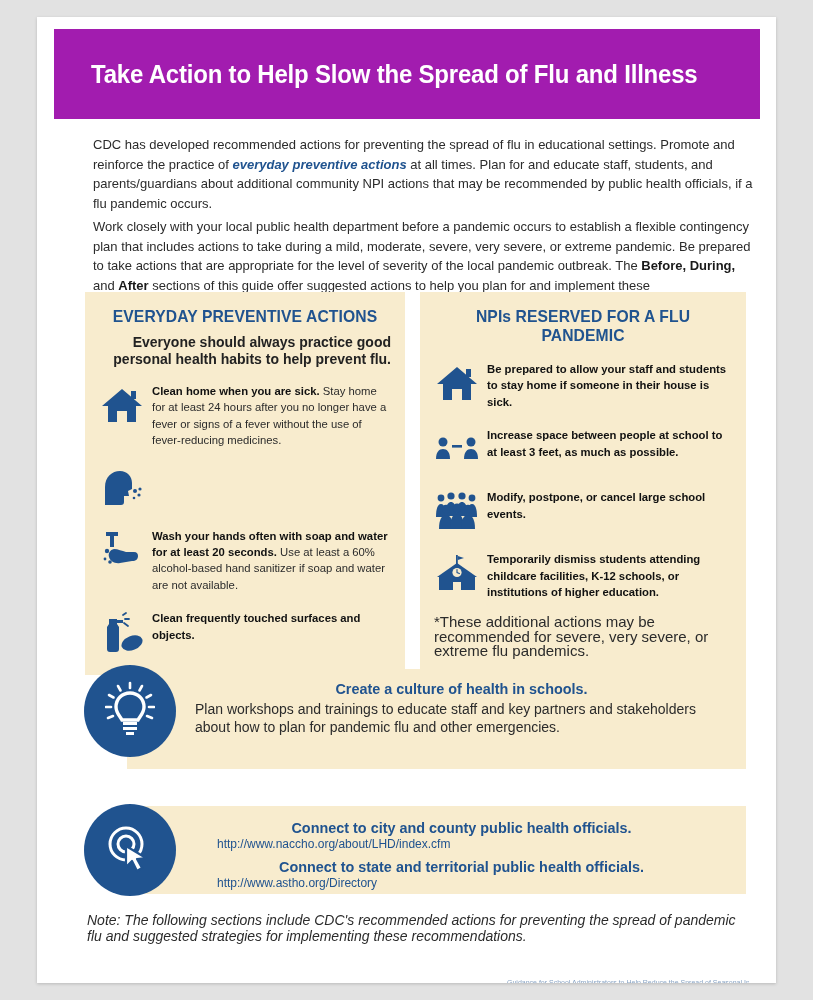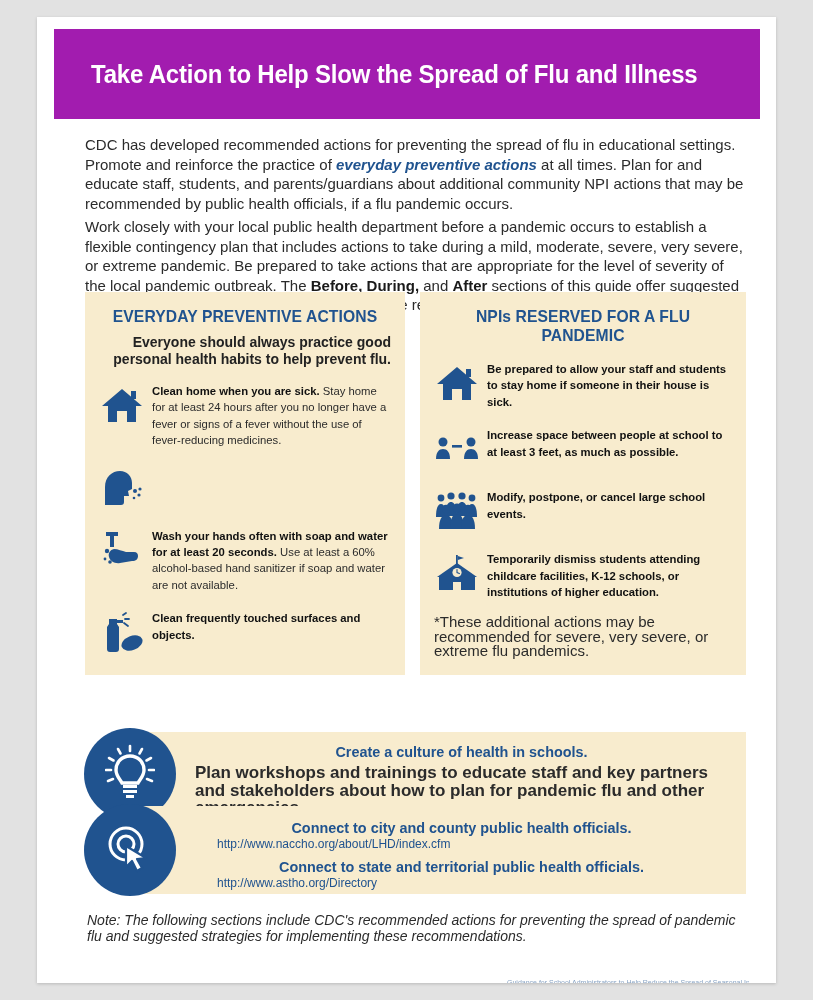--- a/index.html
+++ b/index.html
@@ -26,22 +26,22 @@
     position:absolute;left:37px;top:31px;
     color:#ffffff;
     font-family:"Liberation Sans Narrow","Liberation Sans",sans-serif;
     font-size:25.5px;font-weight:bold;
     letter-spacing:-.2px;
     transform:scaleX(.94);transform-origin:left center;
     white-space:nowrap;
   }
   
   .intro{
-    position:absolute;left:48px;width:660px;
-    color:#2b2b2b;font-size:15px;line-height:19.6px;
+    position:absolute;left:56px;width:660px;
+    color:#2b2b2b;font-size:13px;line-height:19.6px;
   }
   .intro.p1{top:118px;}
   .intro.p2{top:200px;}
   .hl-blue{color:#20538f;font-weight:bold;font-style:italic;}
   .hl-bold{font-weight:bold;color:#1a1a1a;}
   
   .panel{
     position:absolute;top:275px;
     background:#f8ecce;
   }
@@ -76,37 +76,37 @@
   .item .txt b{color:#111;}
   .footnote{
     margin:2px 14px 0 14px;
     font-size:15px;line-height:14.4px;color:#2b2b2b;
   }
   
   .callout{
     position:absolute;left:90px;width:619px;
     background:#f8ecce;
   }
-  .callout.one{top:715px;height:100px;}
+  .callout.one{top:652px;height:100px;}
   .callout.two{top:789px;height:88px;}
   .circle{
     position:absolute;left:-43px;top:-4px;
     width:92px;height:92px;border-radius:50%;
     background:#20538f;
     display:flex;align-items:center;justify-content:center;
   }
   .callout.two .circle{top:-2px;}
   .callout-body{padding:11px 18px 0 68px;}
   .callout-head{
     text-align:center;color:#20538f;
     font-family:"Liberation Sans Narrow","Liberation Sans",sans-serif;
     font-size:15px;font-weight:bold;transform:scaleX(.96);
   }
   .callout-text{
-    color:#2b2b2b;font-size:17px;line-height:17.5px;margin-top:4px;font-weight:bold;
+    color:#2b2b2b;font-size:14px;line-height:17.5px;margin-top:4px;
   }
   .link-line{
     color:#20538f;font-size:12px;margin-top:1px;text-align:left;
     padding-left:22px;
   }
   .callout.two .callout-head{margin-top:2px;}
   .callout.two .callout-head.second{margin-top:7px;}
   
   .note{
     position:absolute;left:50px;top:895px;width:660px;

